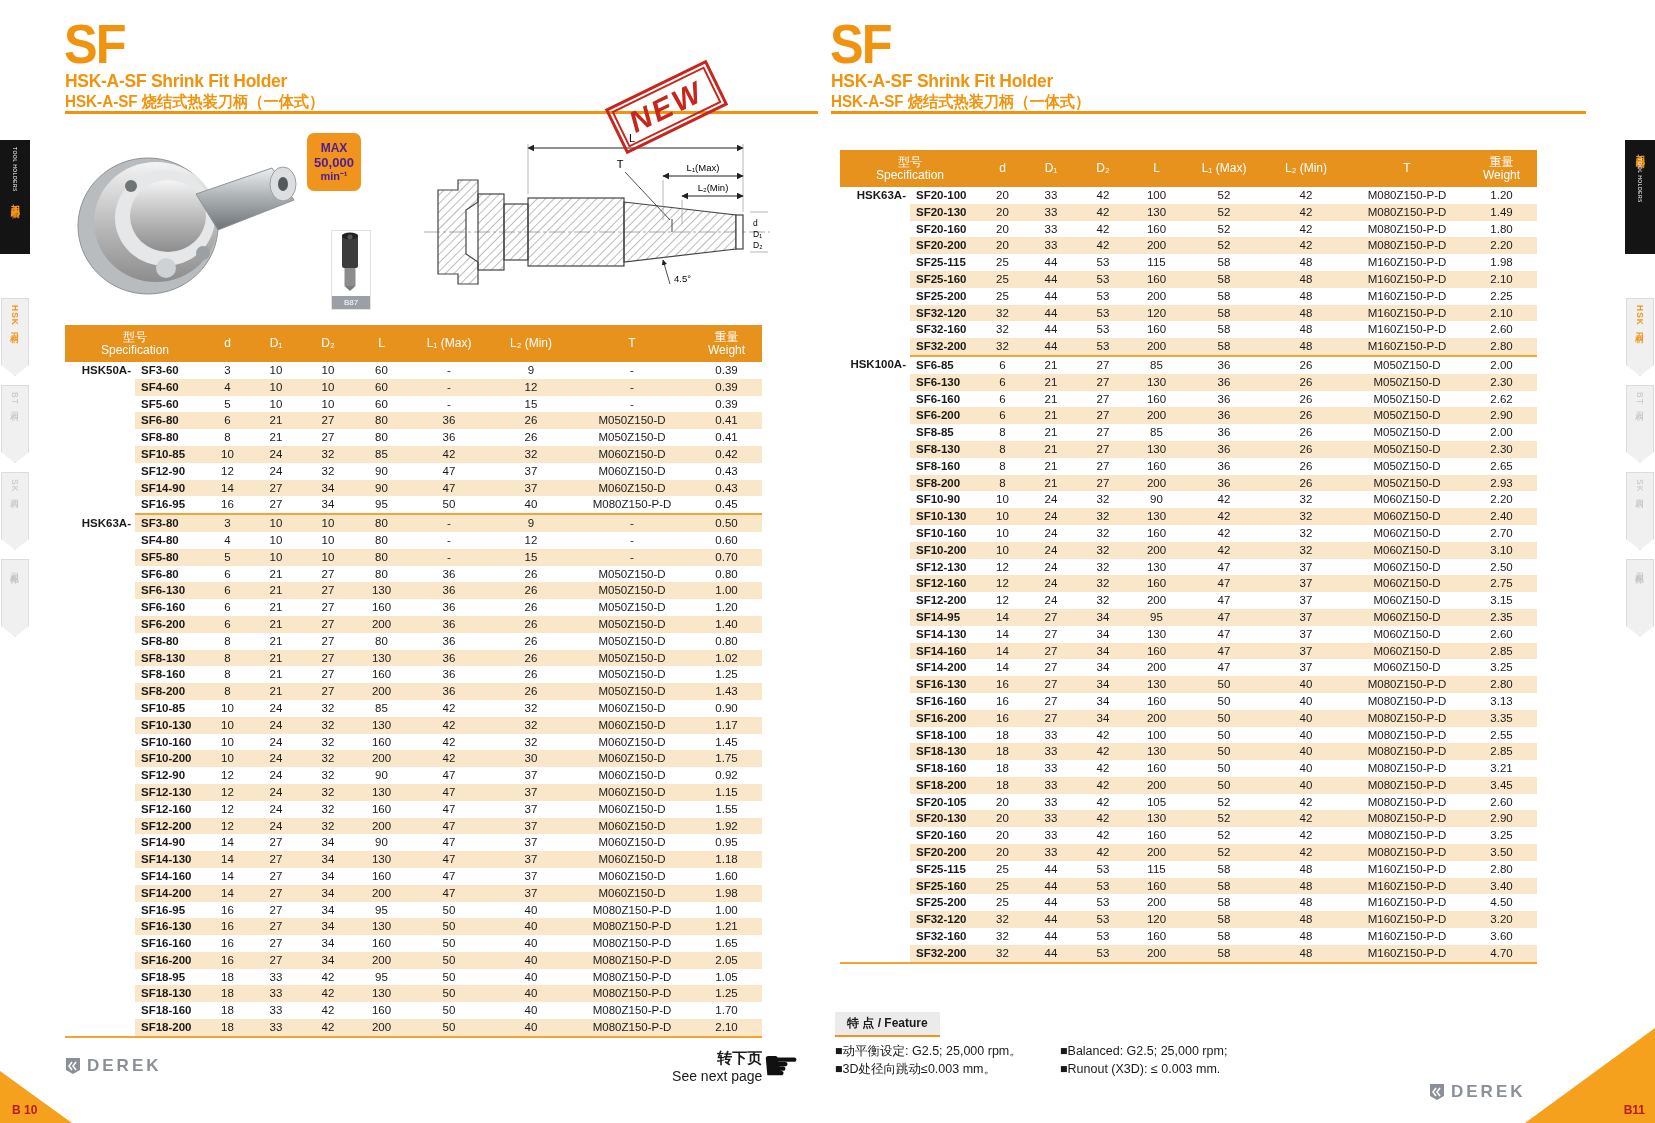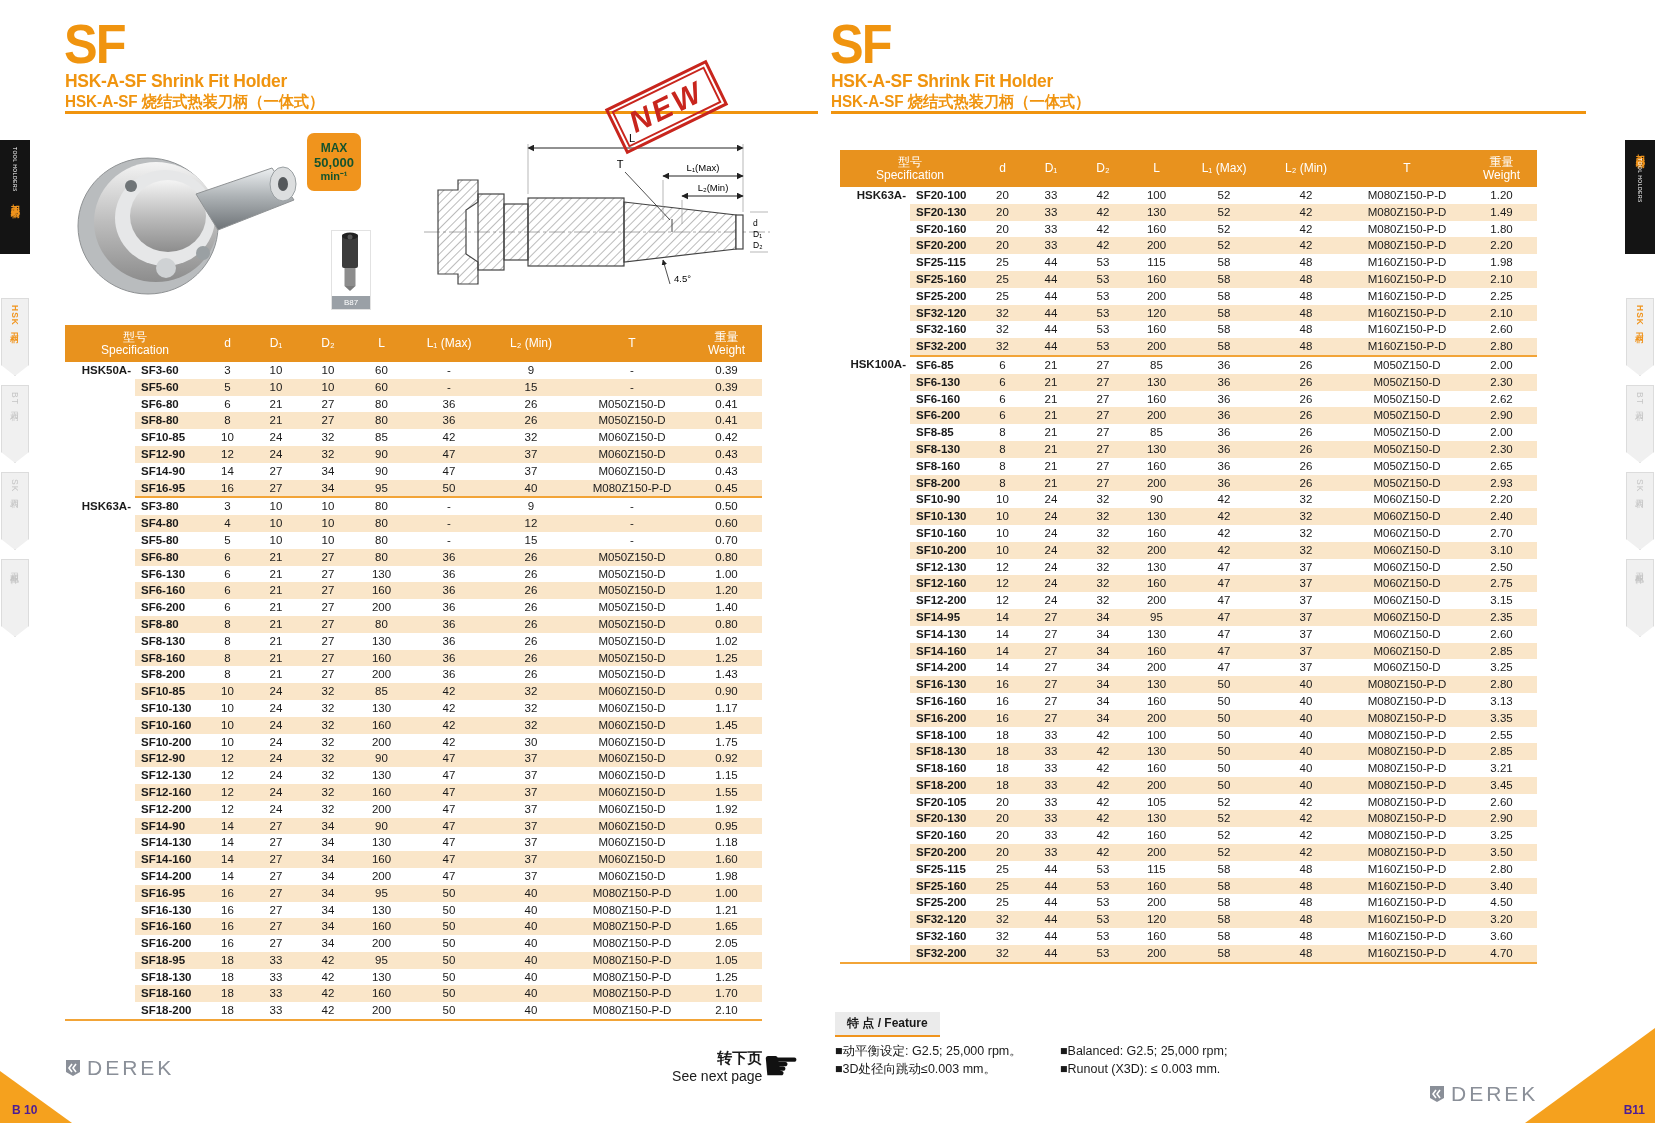--- a/index.html
+++ b/index.html
@@ -18,42 +18,42 @@
   table.spec th{background:#E8921E;color:#fff;font-weight:normal;padding:0;vertical-align:middle;font-size:12px;line-height:13px;}
   table.spec thead tr{height:37px;}
   table.spec th .h2{font-size:12px;}
   table.spec td{height:16.8px;line-height:16.8px;padding:0 2px;text-align:center;white-space:nowrap;overflow:hidden;}
   table.spec tbody tr:nth-child(even) td{background:#FAE6C9;}
   table.spec td.series{background:#fff !important;text-align:right;font-weight:bold;padding-right:4px;font-size:11.5px;}
   table.spec td.model{text-align:left;font-weight:bold;padding-left:6px;}
   table.spec tr.group-start td:not(.series){border-top:2px solid #F2A437;}
 
   
-  .max-badge{width:54px;height:58px;background:#F0941D;border-radius:7px;color:#14532d;text-align:center;
+  .max-badge{width:54px;height:58px;background:#F0941D;border-radius:7px;color:#4c1d95;text-align:center;
              display:flex;flex-direction:column;justify-content:center;font-weight:bold;}
   .max-badge .l1{font-size:12px;line-height:14px;}
   .max-badge .l2{font-size:13px;line-height:15px;}
   .max-badge .l3{font-size:11px;line-height:13px;}
   .new-stamp{transform:rotate(-26deg);border:3px solid #C8251D;padding:2px;}
   .new-stamp .inner{border:2px solid #C8251D;padding:0 10px;}
   .new-stamp .txt{color:#C8251D;font-weight:900;font-style:italic;font-size:30px;letter-spacing:3px;line-height:36px;}
 
   
   .feature-title{background:#EBEBEB;border-bottom:2px solid #F0941D;font-weight:bold;font-size:12px;
                  padding:3px 12px;display:inline-block;}
   .bullet{font-size:12.5px;line-height:18px;white-space:nowrap;}
 
   
   .derek{display:flex;align-items:center;gap:5px;color:#8A8F98;}
-  .derek .word{font-weight:normal;font-size:21px;letter-spacing:3px;}
+  .derek .word{font-weight:bold;font-size:17px;letter-spacing:3px;}
   .corner-bl{left:0;bottom:0;width:72px;height:52px;background:#F5A11E;
              clip-path:polygon(0 0,100% 100%,0 100%);}
   .corner-br{right:0;bottom:0;width:130px;height:95px;background:#F5A11E;
              clip-path:polygon(100% 0,100% 100%,0 100%);}
-  .pageno{position:absolute;color:#4c1d95;font-size:12px;font-weight:bold;}
+  .pageno{position:absolute;color:#b91c1c;font-size:12px;font-weight:bold;}
   .next-cn{font-size:15px;font-weight:bold;text-align:right;}
   .next-en{font-size:14px;text-align:right;margin-left:19px;}
   .hand{font-size:42px;line-height:42px;color:#111;}
 
   
   .strip{top:0;width:30px;height:1123px;}
   .black-tab{position:absolute;top:140px;width:30px;height:114px;background:#141414;
              display:flex;flex-direction:column;align-items:center;gap:5px;padding-top:7px;box-sizing:border-box;}
   .vt-cn{writing-mode:vertical-rl;font-size:9px;font-weight:bold;color:#F0941D;letter-spacing:1px;}
   .vt-en{writing-mode:vertical-rl;font-size:5px;color:#fff;letter-spacing:.5px;}
@@ -250,20 +250,32 @@
         <td>10</td>
         <td>10</td>
         <td>60</td>
         <td>-</td>
         <td>9</td>
         <td>-</td>
         <td>0.39</td>
       </tr>
       <tr>
         <td class="series"></td>
+        <td class="model">SF4-60</td>
+        <td>4</td>
+        <td>10</td>
+        <td>10</td>
+        <td>60</td>
+        <td>-</td>
+        <td>12</td>
+        <td>-</td>
+        <td>0.39</td>
+      </tr>
+      <tr>
+        <td class="series"></td>
         <td class="model">SF5-60</td>
         <td>5</td>
         <td>10</td>
         <td>10</td>
         <td>60</td>
         <td>-</td>
         <td>15</td>
         <td>-</td>
         <td>0.39</td>
       </tr>

